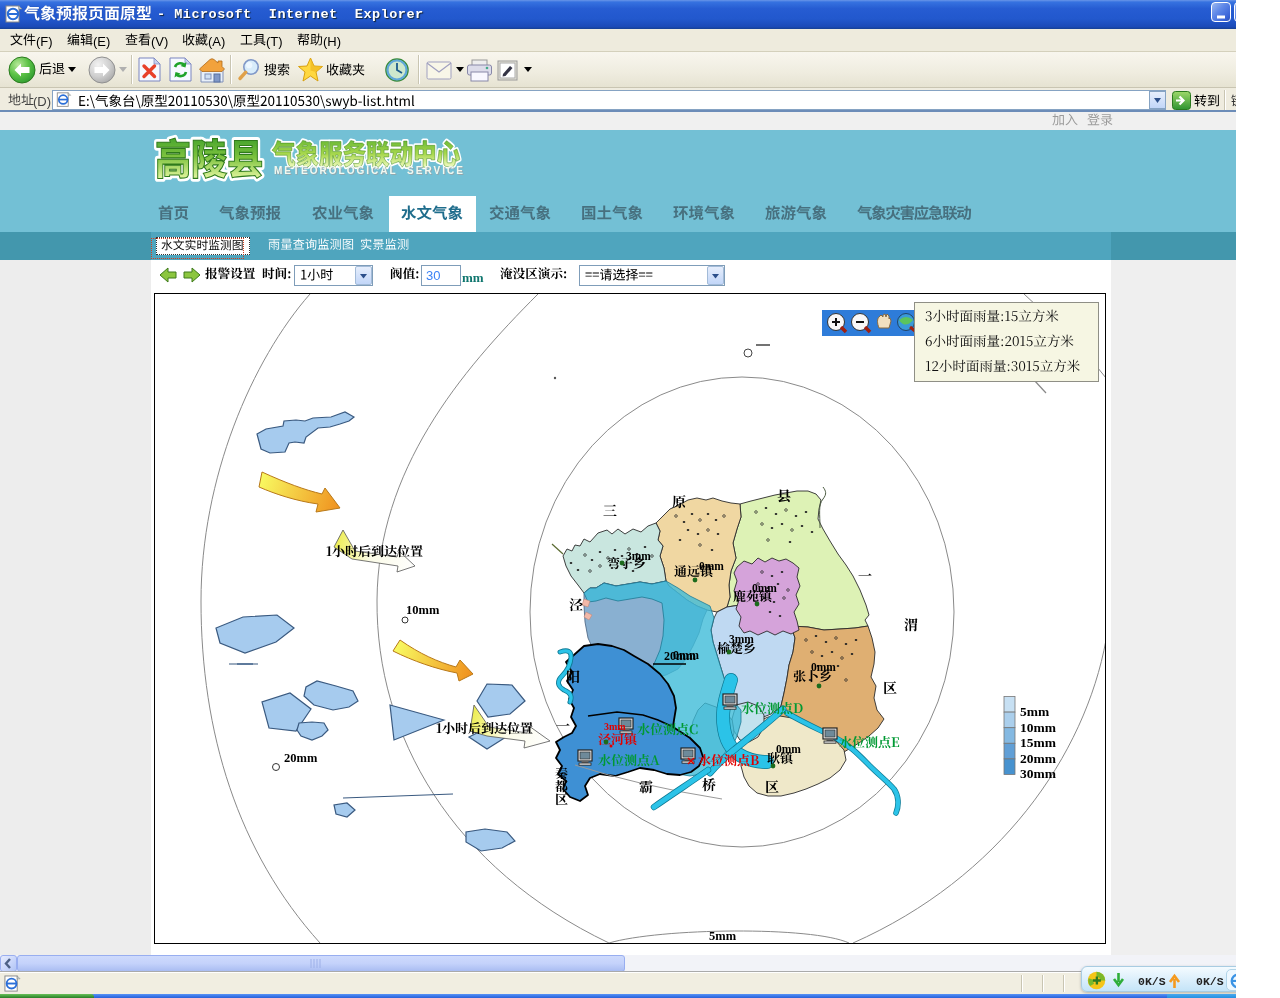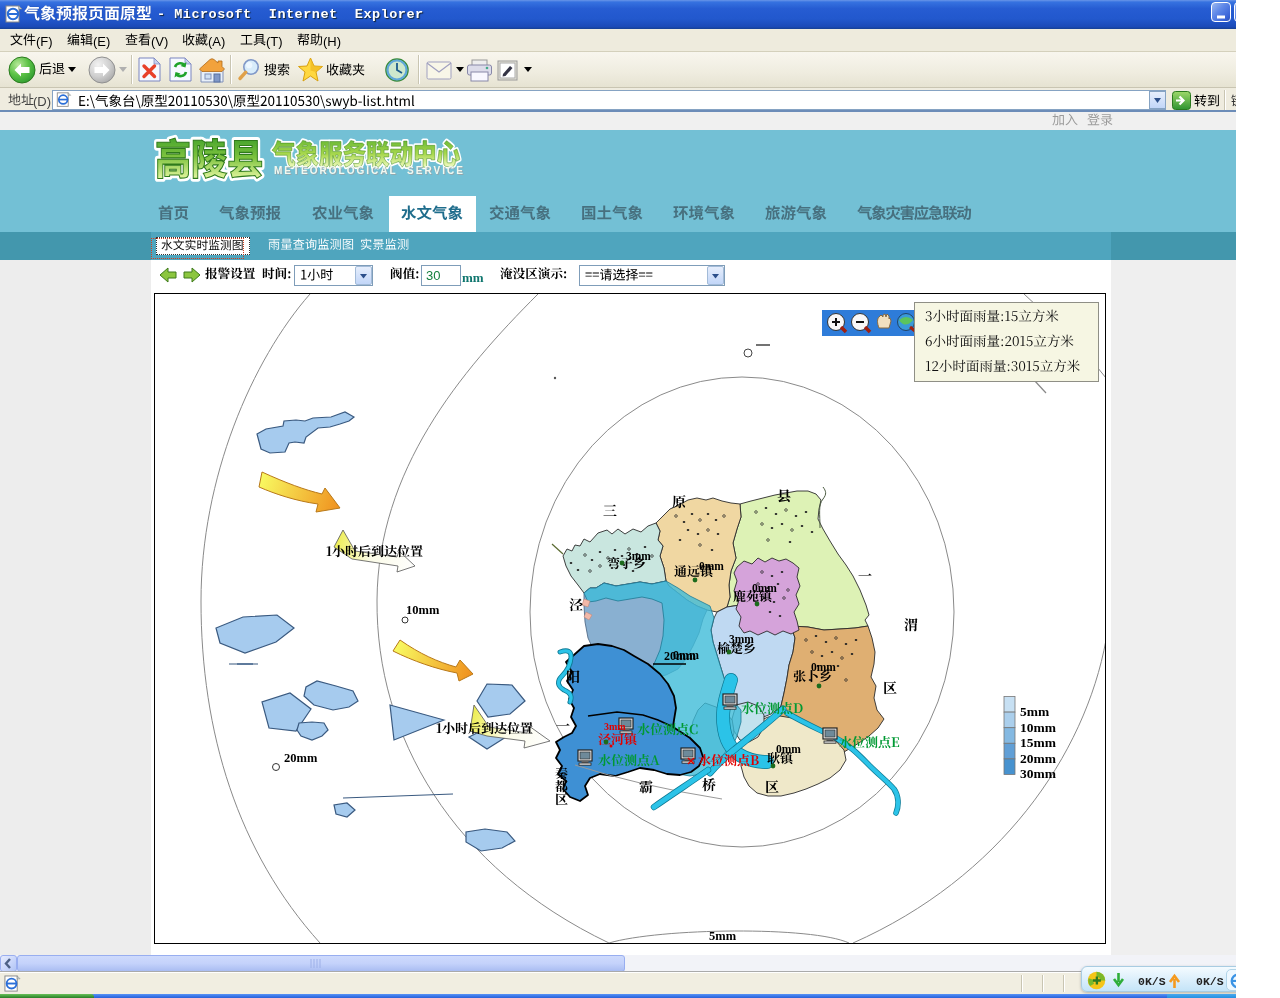--- a/index.html
+++ b/index.html
@@ -489,21 +489,21 @@
       </g>
     </svg>
     <svg style="position:absolute;left:390px;top:267px;overflow:visible;" width="29" height="16">
       <g fill="#000" transform="translate(0,11.1) scale(0.01260,-0.01260)">
         <use href="#q107"></use>
         <use href="#q108" x="1000"></use>
         <use href="#q105" x="2000"></use>
       </g>
     </svg>
     <div class="ab" style="left:421px;top:265px;width:40px;height:21px;background:#fff;border:1px solid #7f9db9"></div>
-    <div class="ab" style="left:426px;top:268px;white-space:nowrap;font:13px 'Liberation Sans';color:#15803d">30</div>
+    <div class="ab" style="left:426px;top:268px;white-space:nowrap;font:13px 'Liberation Sans';color:#3b82f6">30</div>
     <div class="ab" style="left:462px;top:270px;white-space:nowrap;font:bold 13px 'Liberation Serif';color:#0f766e">mm</div>
     <svg style="position:absolute;left:500px;top:267px;overflow:visible;" width="67" height="16">
       <g fill="#000" transform="translate(0,11.1) scale(0.01260,-0.01260)">
         <use href="#q109"></use>
         <use href="#q110" x="1000"></use>
         <use href="#q111" x="2000"></use>
         <use href="#q112" x="3000"></use>
         <use href="#q113" x="4000"></use>
         <use href="#q105" x="5000"></use>
       </g>

